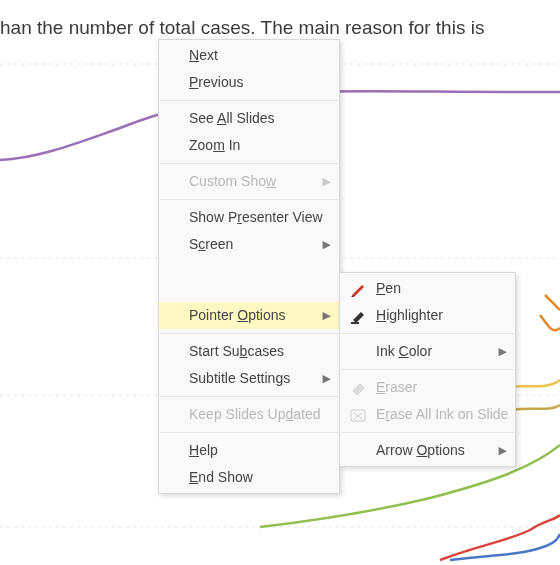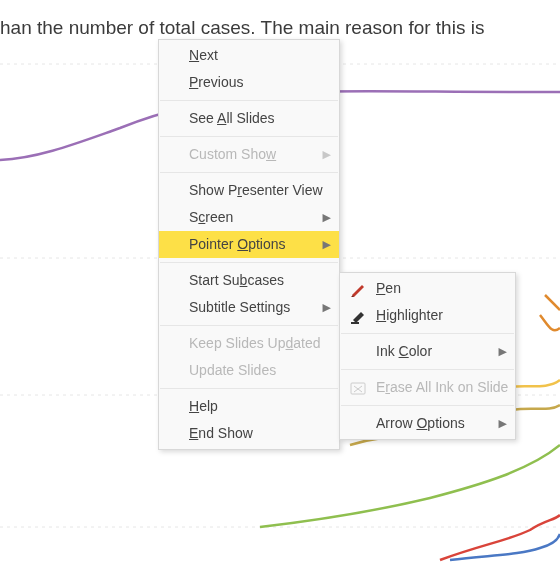--- a/index.html
+++ b/index.html
@@ -47,21 +47,22 @@
     height: 27px;
     line-height: 27px;
     padding: 0 44px 0 30px;
     white-space: nowrap;
     cursor: default;
   }
   .menu .item.disabled {
     color: #b8b8b8;
   }
   .menu .item.highlight {
-    background: #fde047;
+    background: #fef9c3;
+    margin-top: 44px;
   }
   .menu .sep {
     margin: 4px 1px;
     border-top: 1px solid #e6e6e6;
   }
   .menu .item .chev {
     position: absolute;
     right: 8px;
     top: 0;
     font-size: 11px;
@@ -126,20 +127,23 @@
     <div class="item">
       <span></span><span class="mn">N</span><span>ext</span>
     </div>
     <div class="item">
       <span></span><span class="mn">P</span><span>revious</span>
     </div>
     <div class="sep"></div>
     <div class="item">
       <span>See </span><span class="mn">A</span><span>ll Slides</span>
     </div>
+    <div class="item">
+      <span>Zoo</span><span class="mn">m</span><span> In</span>
+    </div>
     <div class="sep"></div>
     <div class="item disabled">
       <span>Custom Sho</span><span class="mn">w</span><span></span>
       <span class="chev">▶</span>
     </div>
     <div class="sep"></div>
     <div class="item">
       <span>Show P</span><span class="mn">r</span><span>esenter View</span>
     </div>
     <div class="item">
@@ -155,23 +159,20 @@
       <span>Start Su</span><span class="mn">b</span><span>cases</span>
     </div>
     <div class="item">
       <span>Subtitle Settin</span><span class="mn">g</span><span>s</span>
       <span class="chev">▶</span>
     </div>
     <div class="sep"></div>
     <div class="item disabled">
       <span>Keep Slides Up</span><span class="mn">d</span><span>ated</span>
     </div>
-    <div class="item disabled">
-      <span>Update Slides</span>
-    </div>
     <div class="sep"></div>
     <div class="item">
       <span></span><span class="mn">H</span><span>elp</span>
     </div>
     <div class="item">
       <span></span><span class="mn">E</span><span>nd Show</span>
     </div>
   </div>
 
   <div id="sub-menu" class="menu submenu">
@@ -195,20 +196,28 @@
     </div>
     <div class="sep"></div>
     <div class="item">
       <span>Ink </span><span class="mn">C</span><span>olor</span>
       <span class="chev">▶</span>
     </div>
     <div class="sep"></div>
     <div class="item disabled">
       <span class="icon">
         <svg width="20" height="20">
+            <path d="M5,13 L12,6 L16,10 L9,17 Z" fill="#ddd" stroke="#ccc"></path>
+          </svg>
+      </span>
+      <span></span><span class="mn">E</span><span>raser</span>
+    </div>
+    <div class="item disabled">
+      <span class="icon">
+        <svg width="20" height="20">
             <rect x="3" y="5" width="14" height="11" rx="1" fill="none" stroke="#ccc"></rect>
             <path d="M6,8 L14,14 M14,8 L6,14" stroke="#ccc"></path>
           </svg>
       </span>
       <span>E</span><span class="mn">r</span><span>ase All Ink on Slide</span>
     </div>
     <div class="sep"></div>
     <div class="item">
       <span>Arrow </span><span class="mn">O</span><span>ptions</span>
       <span class="chev">▶</span>

